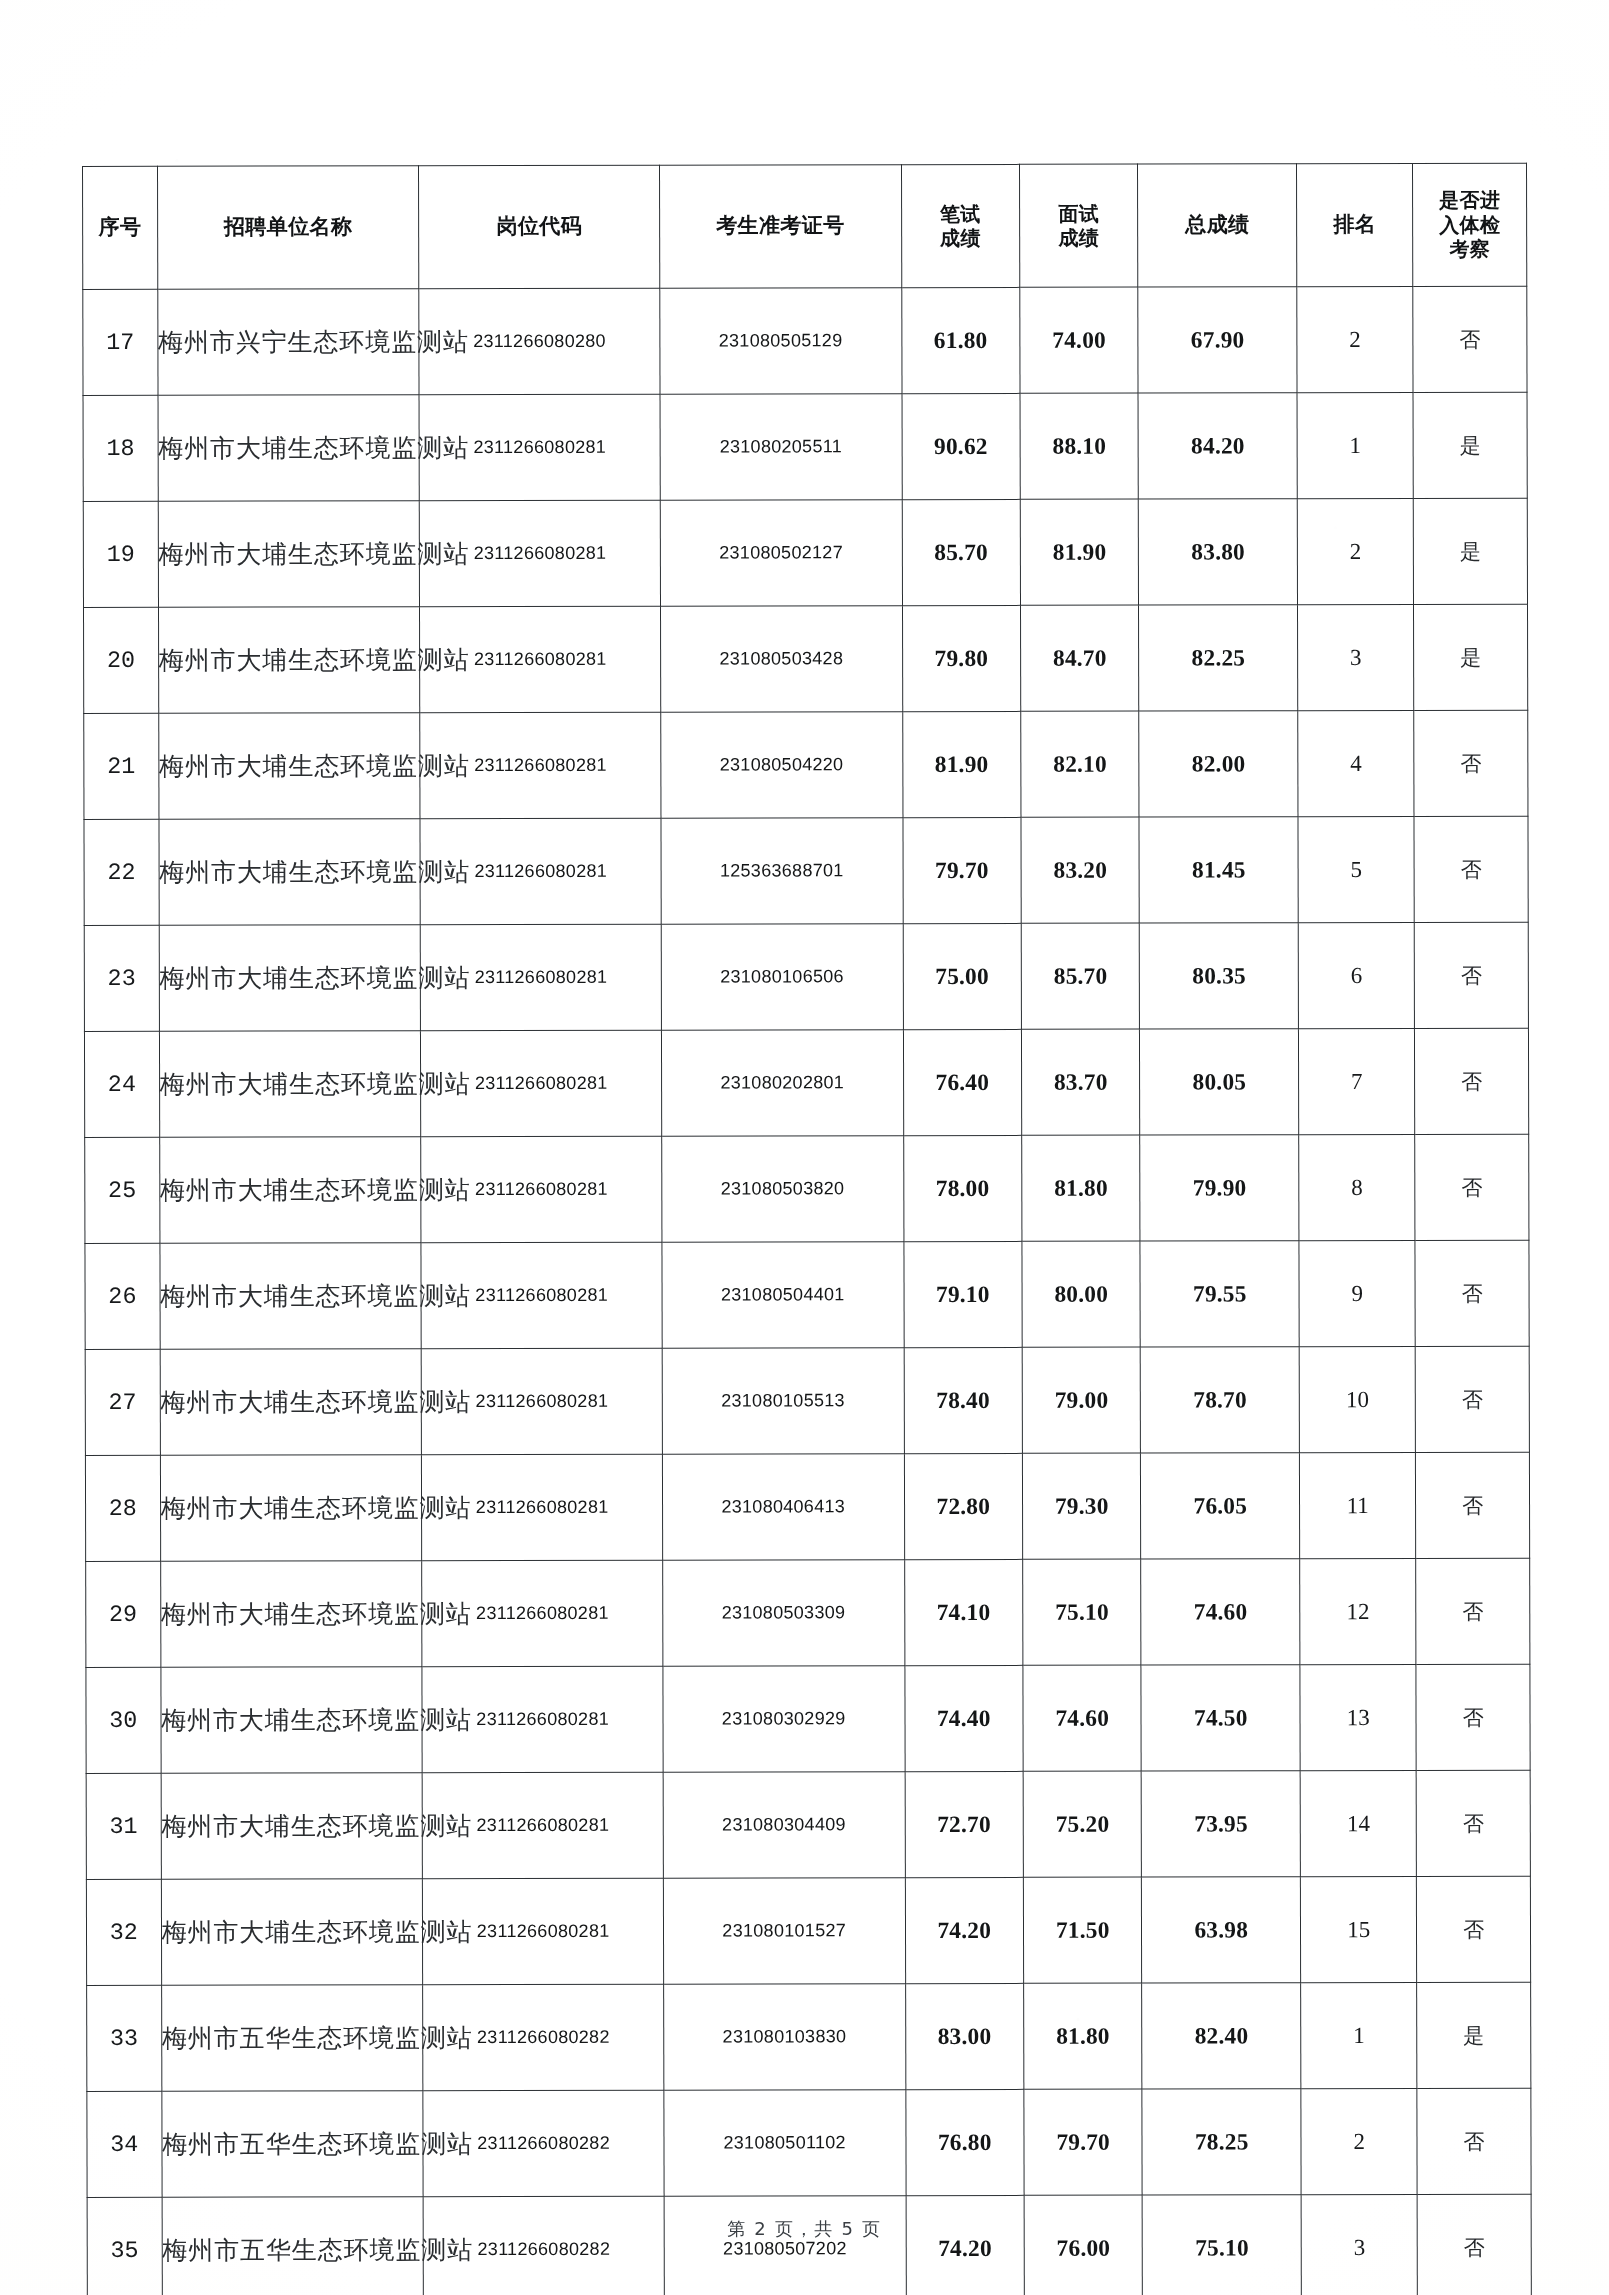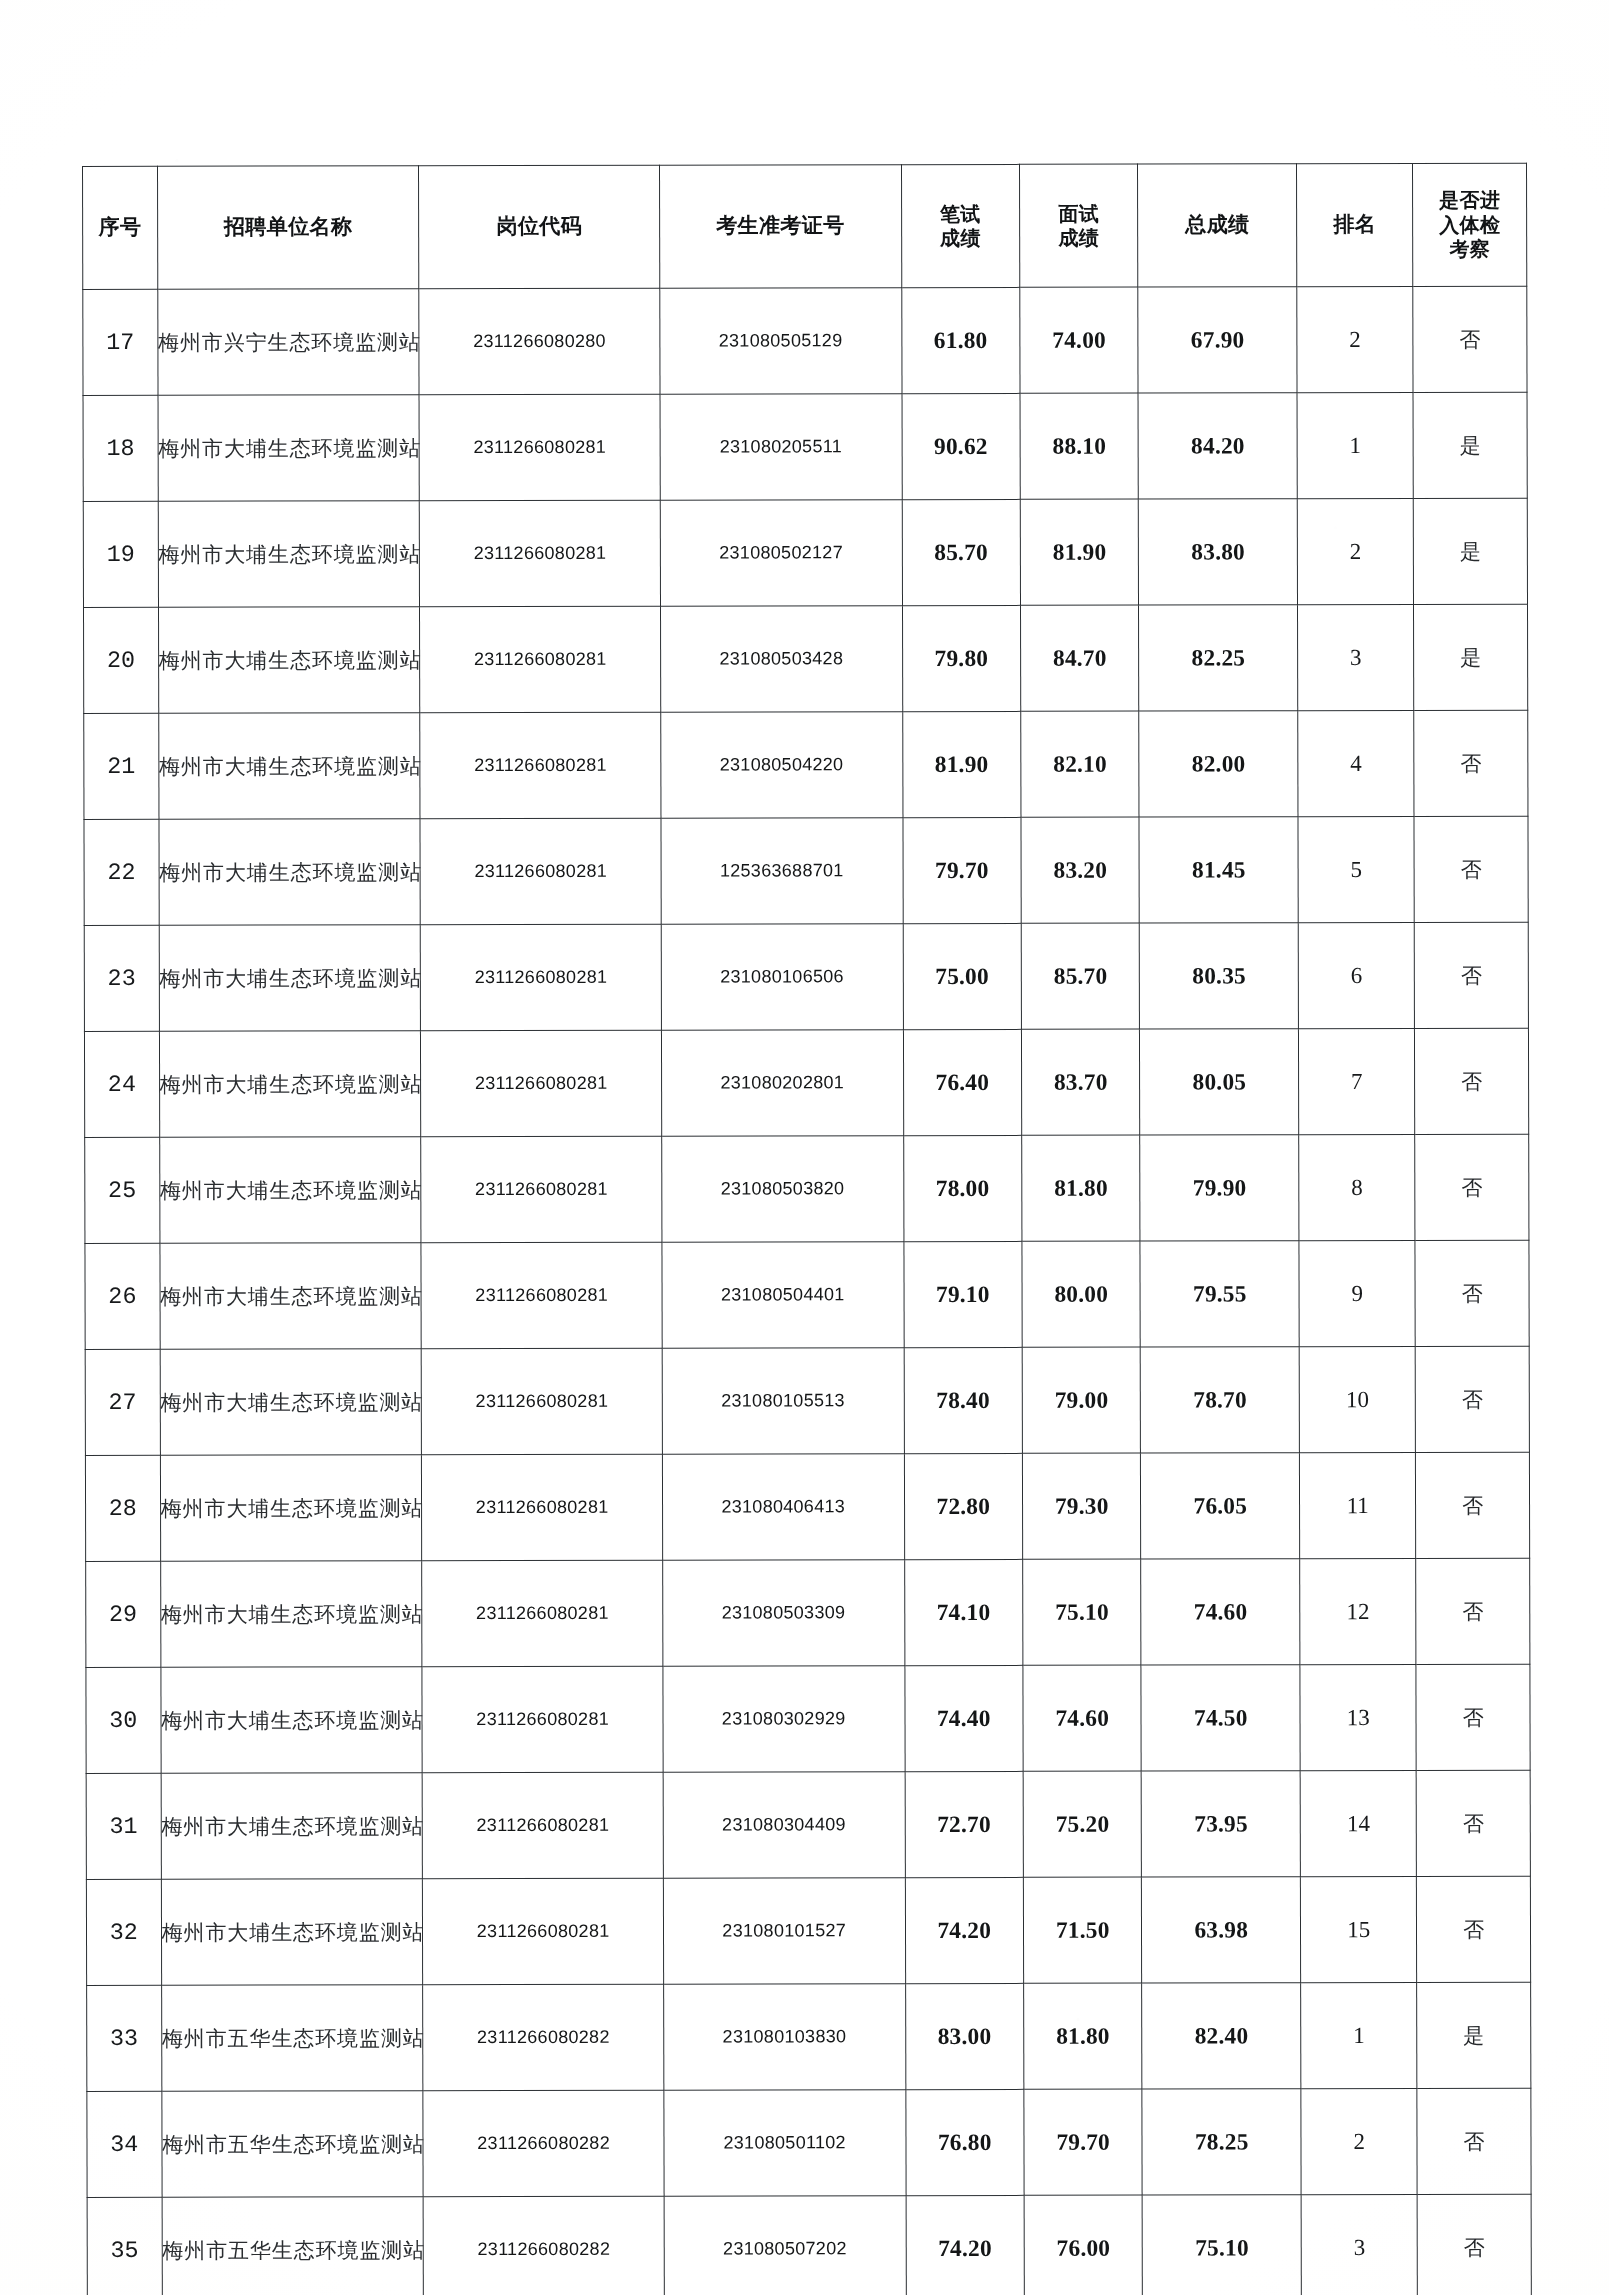--- a/index.html
+++ b/index.html
@@ -81,21 +81,21 @@
   thead th .stack { display: block; }
 
   tbody td { height: 105px; }
 
   td.idx {
     font-size: 23.4px;
     font-family: Liberation Mono, monospace;
     color: #17191b;
   }
   td.unit {
-    font-size: 21px;
+    font-size: 25px;
     font-family: "DejaVu Sans", "Liberation Sans", sans-serif;
     letter-spacing: 0.9px;
     color: #2a2d30;
     white-space: nowrap;
   }
   td.post, td.exam {
     font-size: 18px;
     font-family: Liberation Sans, sans-serif;
     letter-spacing: 0.3px;
     color: #141617;
@@ -391,14 +391,15 @@
             <td class="score">74.20</td>
             <td class="score">76.00</td>
             <td class="score">75.10</td>
             <td class="rank">3</td>
             <td class="pass">否</td>
           </tr>
         </tbody>
     </table>
   </div>
 
+  <div class="page-footer">第 2 页，共 5 页</div>
 </div>
 
 
 </body></html>

